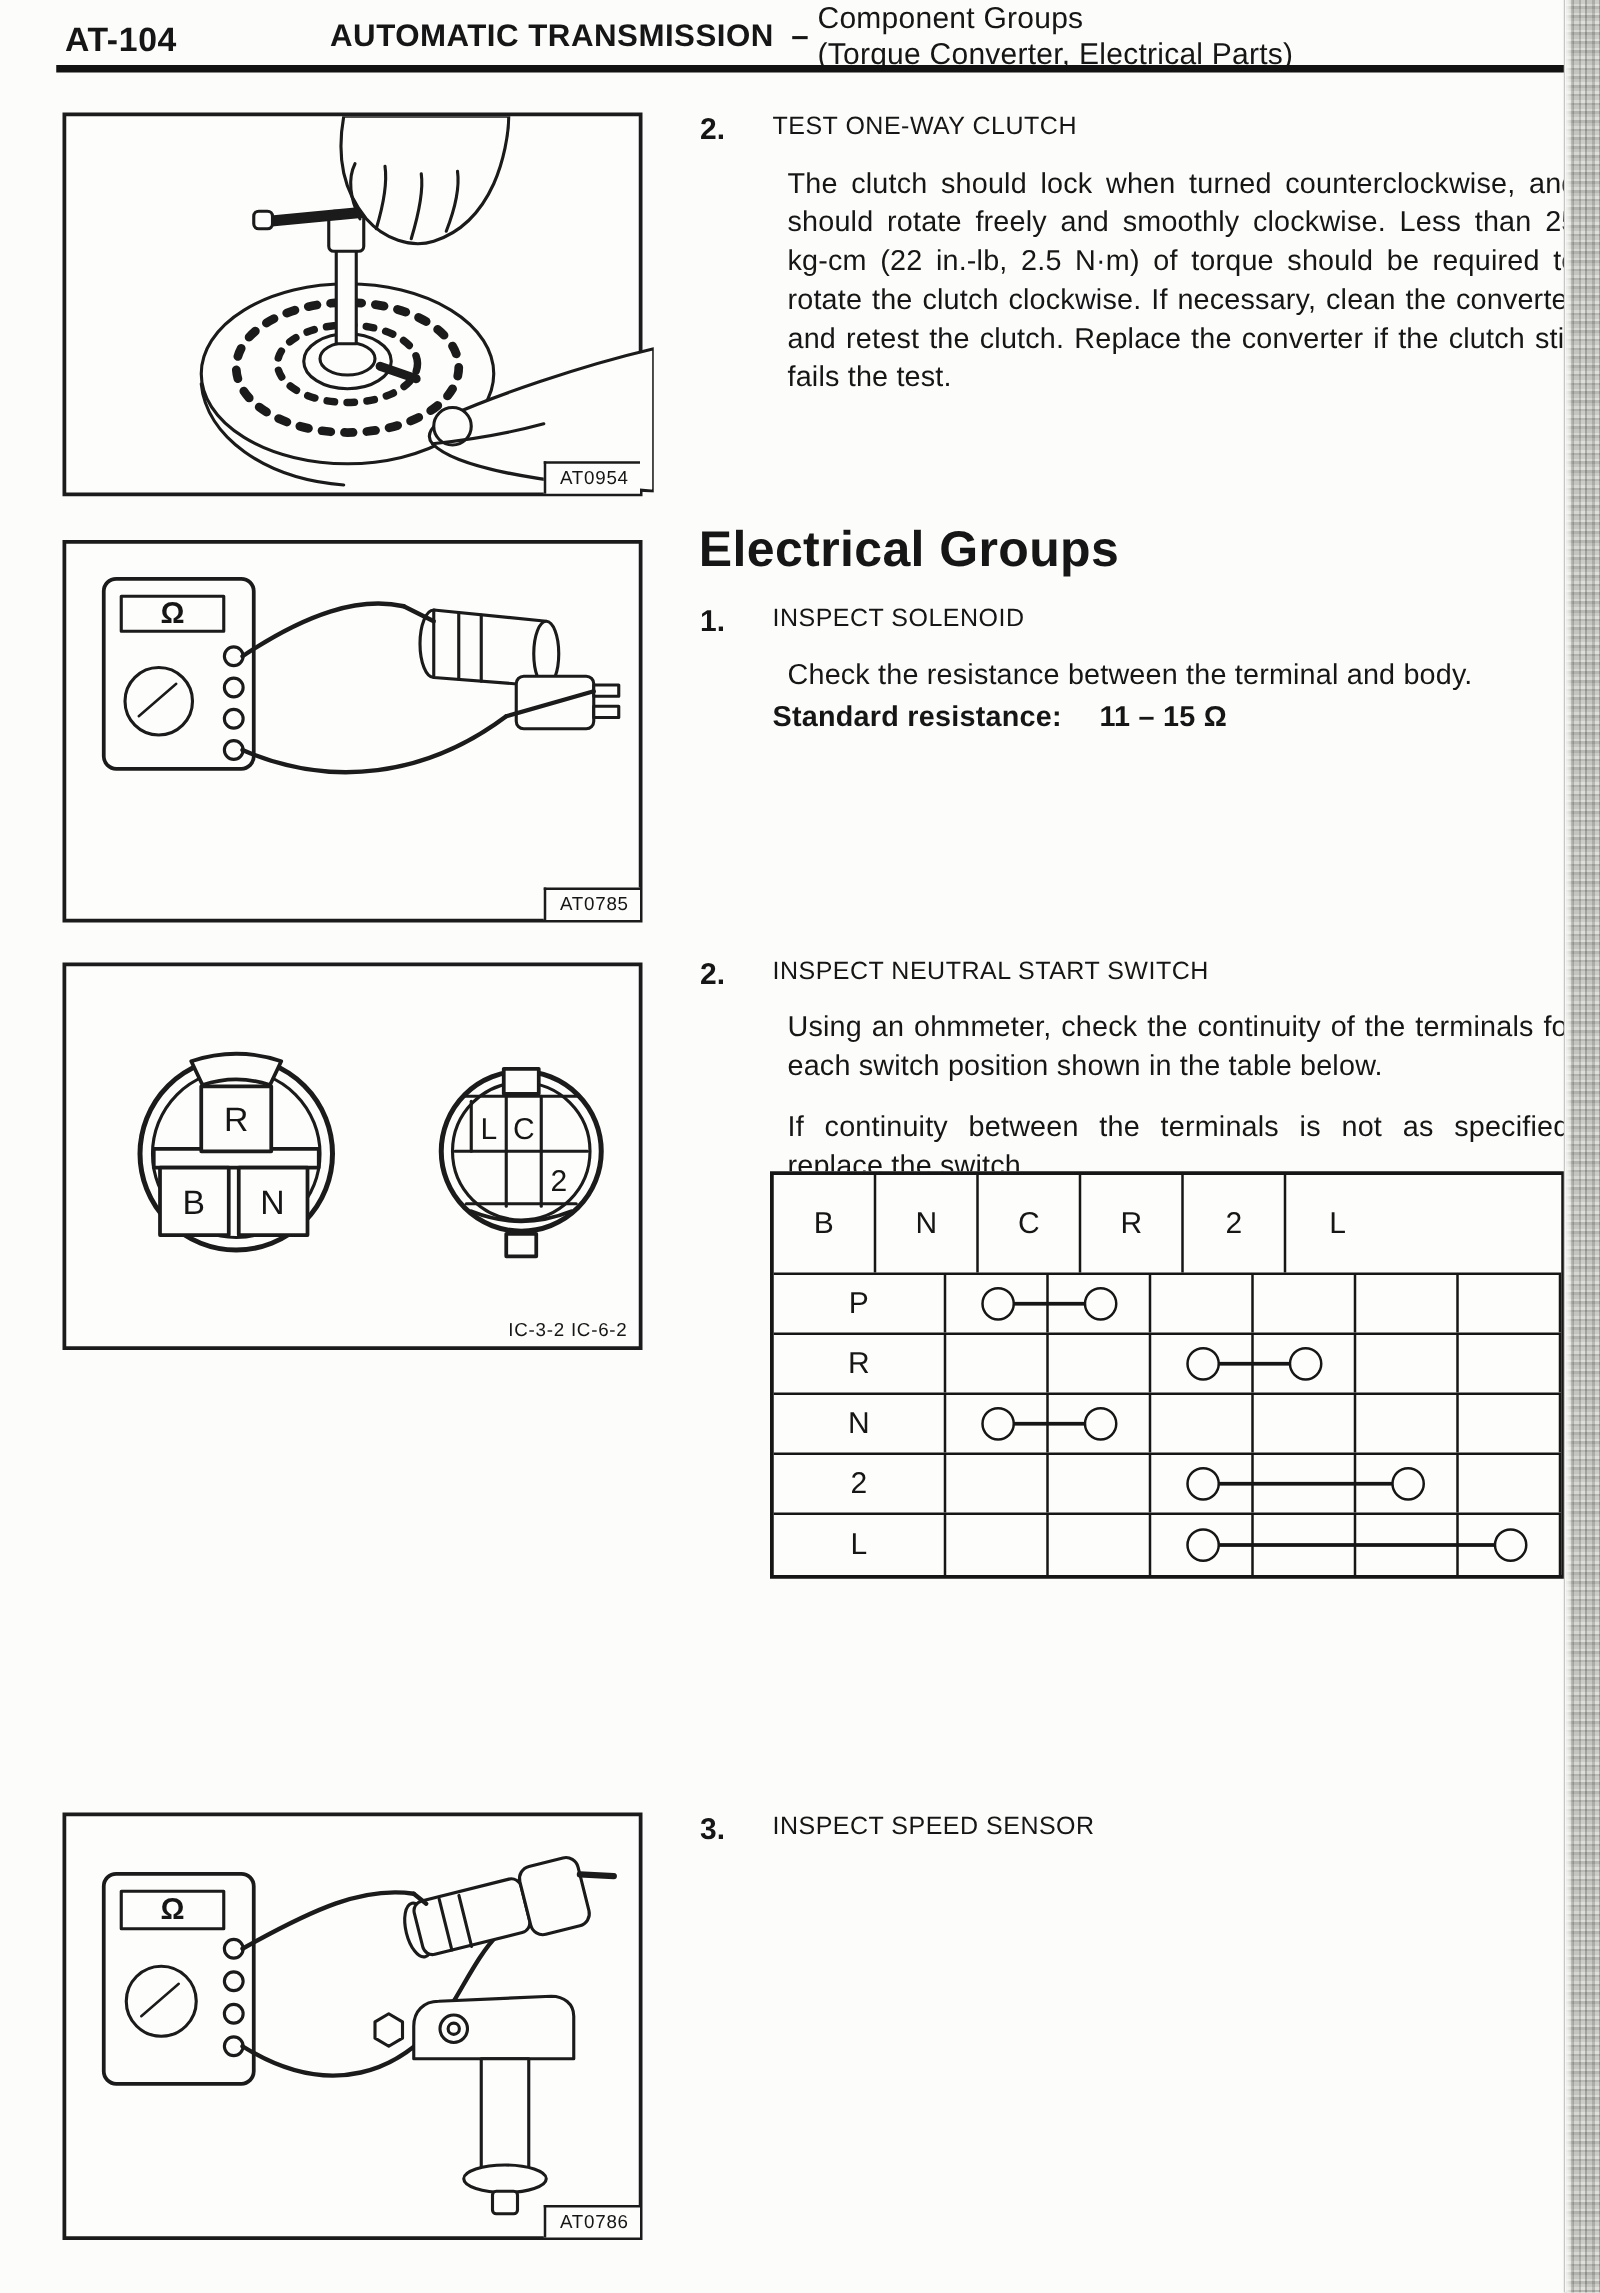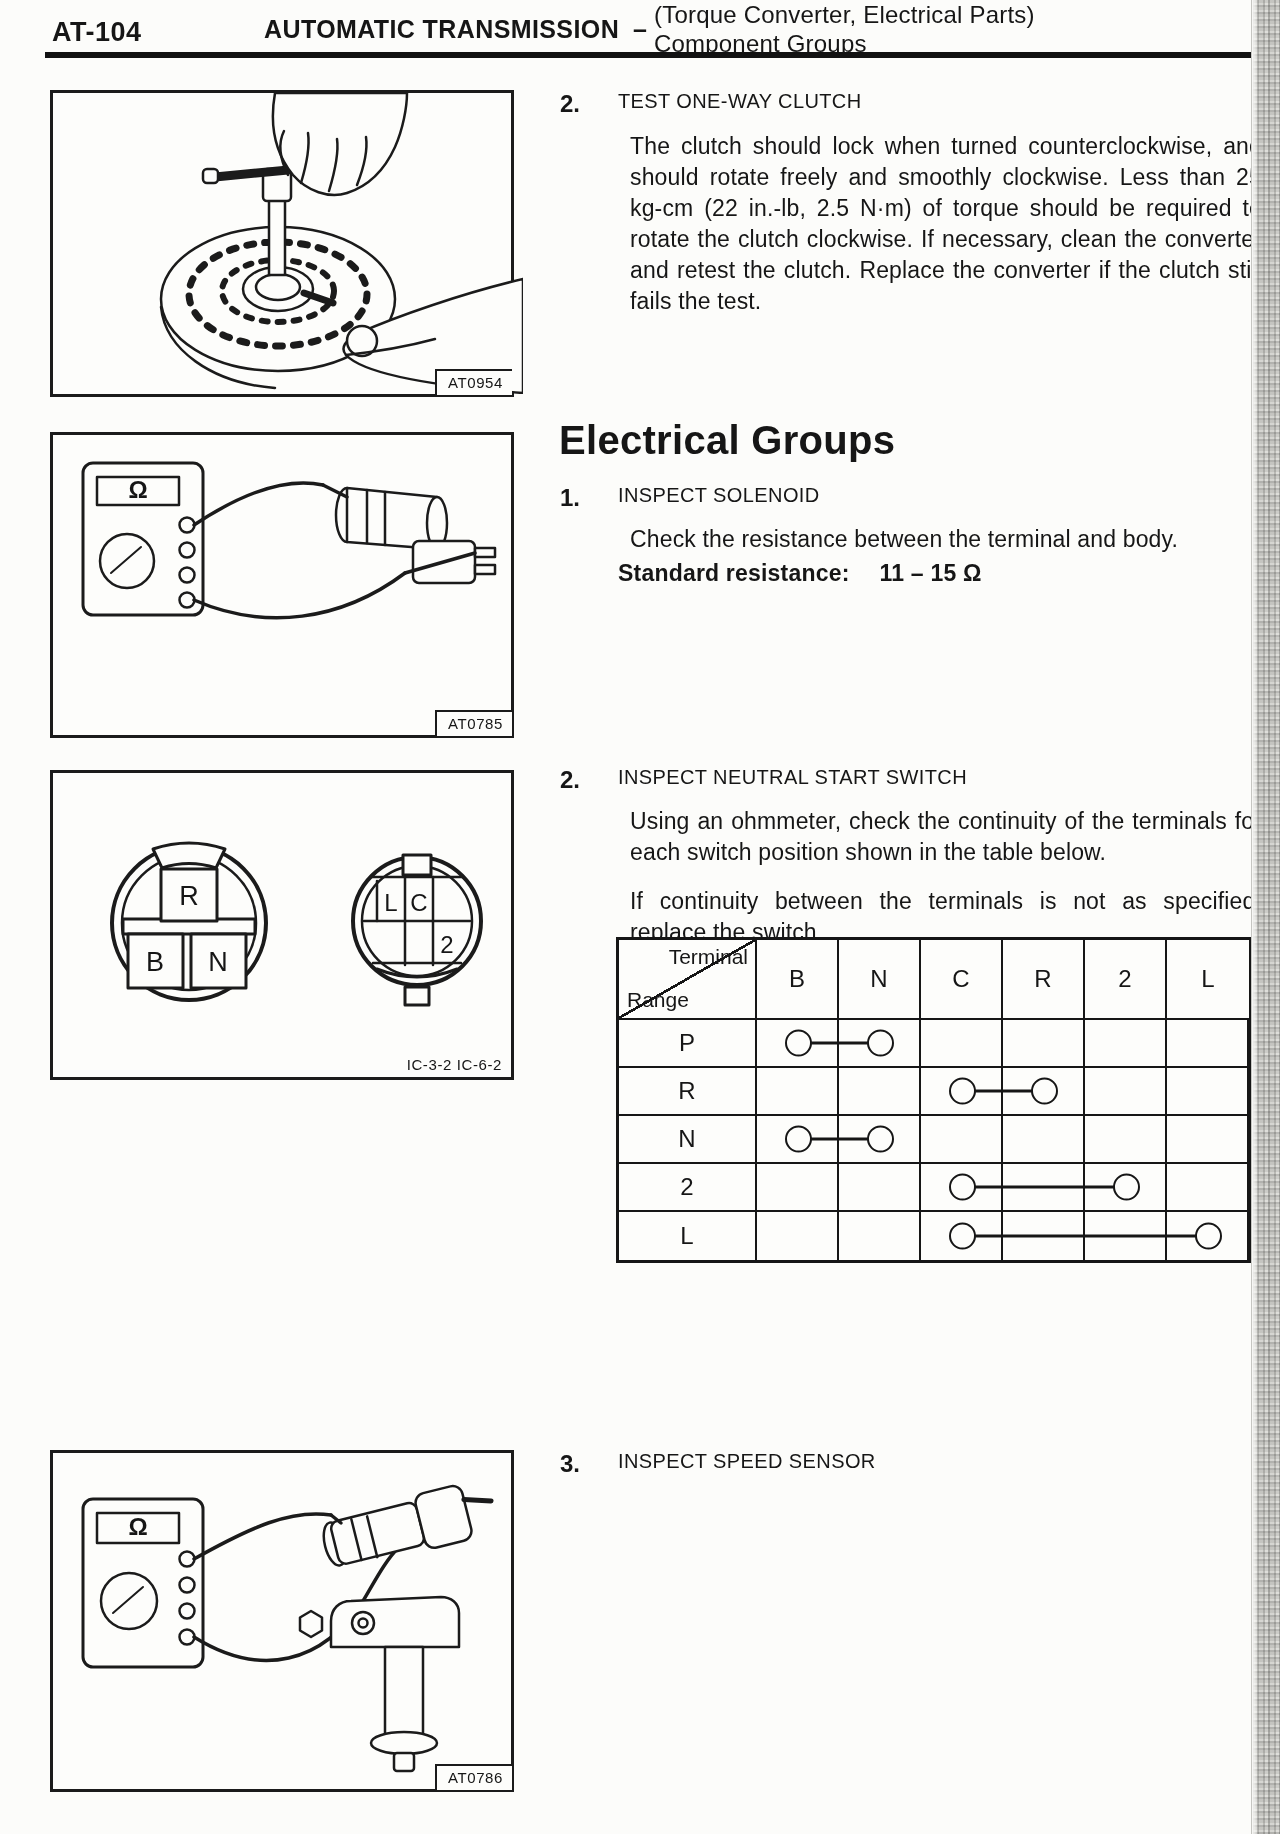--- a/index.html
+++ b/index.html
@@ -83,22 +83,22 @@
 </head>
 <body>
 
 <div class="page">
 
   <div class="hdr-code">AT-104</div>
   <div class="hdr-title">
     <span>AUTOMATIC TRANSMISSION</span><span class="dash">–</span>
   </div>
   <div class="hdr-sub">
+    <div>Component Groups</div>
     <div>(Torque Converter, Electrical Parts)</div>
-    <div>Component Groups</div>
   </div>
   <div class="rule"></div>
 
   <div class="figbox" style="top:90px;height:307px;">
     <svg width="458" height="301" viewBox="0 0 458 301">
       <g class="ln">
         <ellipse class="fw" cx="213" cy="206" rx="117" ry="72"></ellipse>
         <path d="M96,214 C100,256 146,290 210,295"></path>
         <ellipse cx="213" cy="201" rx="89" ry="52" stroke-dasharray="7 11" stroke-width="7"></ellipse>
         <ellipse cx="213" cy="198" rx="56" ry="31" stroke-dasharray="6 10" stroke-width="6"></ellipse>
@@ -198,24 +198,20 @@
     <div class="figlabel plain">IC-3-2 IC-6-2</div>
   </div>
 
   <div class="secnum" style="top:766px;">2.</div>
   <div class="sectitle" style="top:766px;">INSPECT NEUTRAL START SWITCH</div>
   <div class="body-text" style="top:886px;">If continuity between the terminals is not as specified, replace the switch.</div>
   <div class="body-text" style="top:806px;">Using an ohmmeter, check the continuity of the terminals for each switch position shown in the table below.</div>
 
   <div class="ctable">
     <div class="thead">
-      <div class="corner">
-        <span class="t1">Terminal</span>
-        <span class="t2">Range</span>
-      </div>
       <div class="hcell">B</div>
       <div class="hcell">N</div>
       <div class="hcell">C</div>
       <div class="hcell">R</div>
       <div class="hcell">2</div>
       <div class="hcell">L</div>
     </div>
     <div>
         <div class="trow">
           <div class="rcell">P</div>

